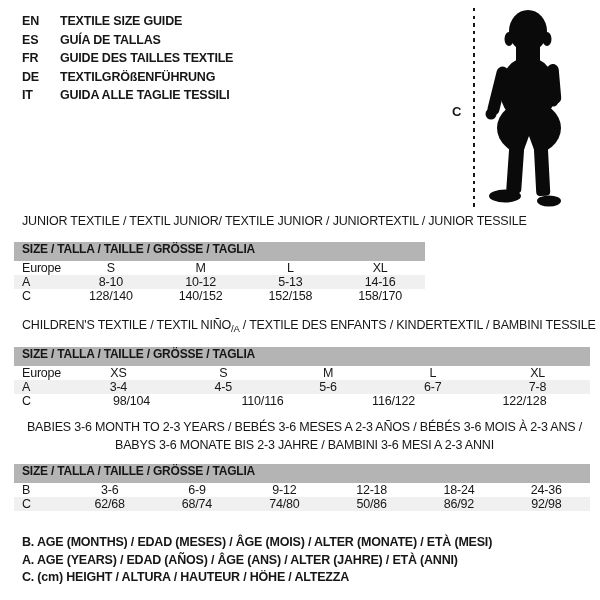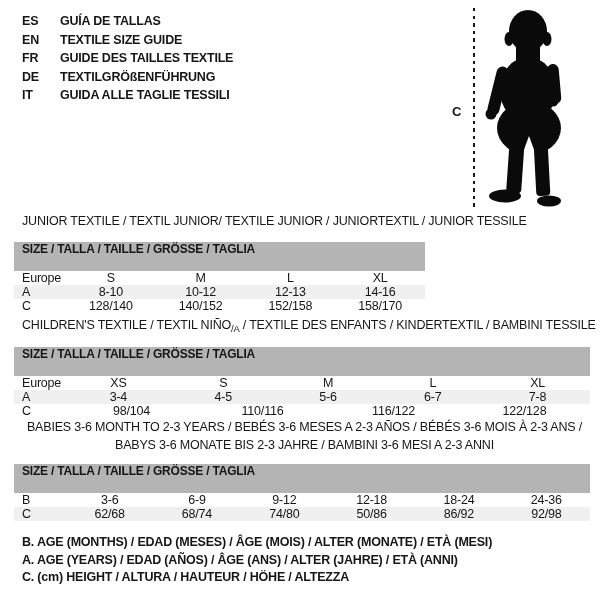--- a/index.html
+++ b/index.html
@@ -24,42 +24,42 @@
   #t1-title { left:22px; top:213px; }
   #t2-title { left:22px; top:317px; }
   #t3-title { left:22px; top:419px; width:565px; }
   .subscript { font-size:9.5px; vertical-align:-3px; }
 
   
   .size-table { position:absolute; left:14px; }
   #table1 { top:242px; width:411px; }
   #table2 { top:347px; width:576px; }
   #table3 { top:464px; width:576px; }
-  .size-bar { background:#b4b4b4; height:29px; line-height:15px; font-weight:700; font-size:12px; padding-left:8px; letter-spacing:-0.2px; }
+  .size-bar { background:#b4b4b4; height:19px; line-height:15px; font-weight:700; font-size:12px; padding-left:8px; letter-spacing:-0.2px; }
   .t-row { display:flex; height:14px; align-items:center; font-size:12.5px; letter-spacing:-0.2px; }
   .t-row.stripe { background:#f0f0f0; }
   .t-label { flex:0 0 52px; padding-left:8px; }
   .t-cell { flex:1 1 0; text-align:center; }
 
   
   .legend { position:absolute; left:22px; top:534px; font-weight:700; font-size:12.5px; line-height:17.5px; letter-spacing:-0.2px; }
 </style>
 </head>
 <body>
 
 <div class="canvas">
 
   <div class="lang-list">
     <div class="lang-row">
+      <span class="lang-code">EN</span>
+      <span class="lang-label">TEXTILE SIZE GUIDE</span>
+    </div>
+    <div class="lang-row">
       <span class="lang-code">ES</span>
       <span class="lang-label">GUÍA DE TALLAS</span>
-    </div>
-    <div class="lang-row">
-      <span class="lang-code">EN</span>
-      <span class="lang-label">TEXTILE SIZE GUIDE</span>
     </div>
     <div class="lang-row">
       <span class="lang-code">FR</span>
       <span class="lang-label">GUIDE DES TAILLES TEXTILE</span>
     </div>
     <div class="lang-row">
       <span class="lang-code">DE</span>
       <span class="lang-label">TEXTILGRÖßENFÜHRUNG</span>
     </div>
     <div class="lang-row">
@@ -97,21 +97,21 @@
       <span class="t-label">Europe</span>
       <span class="t-cell">S</span>
       <span class="t-cell">M</span>
       <span class="t-cell">L</span>
       <span class="t-cell">XL</span>
     </div>
     <div class="t-row stripe">
       <span class="t-label">A</span>
       <span class="t-cell">8-10</span>
       <span class="t-cell">10-12</span>
-      <span class="t-cell">12-13</span>
+      <span class="t-cell">5-13</span>
       <span class="t-cell">14-16</span>
     </div>
     <div class="t-row">
       <span class="t-label">C</span>
       <span class="t-cell">128/140</span>
       <span class="t-cell">140/152</span>
       <span class="t-cell">152/158</span>
       <span class="t-cell">158/170</span>
     </div>
   </div>

